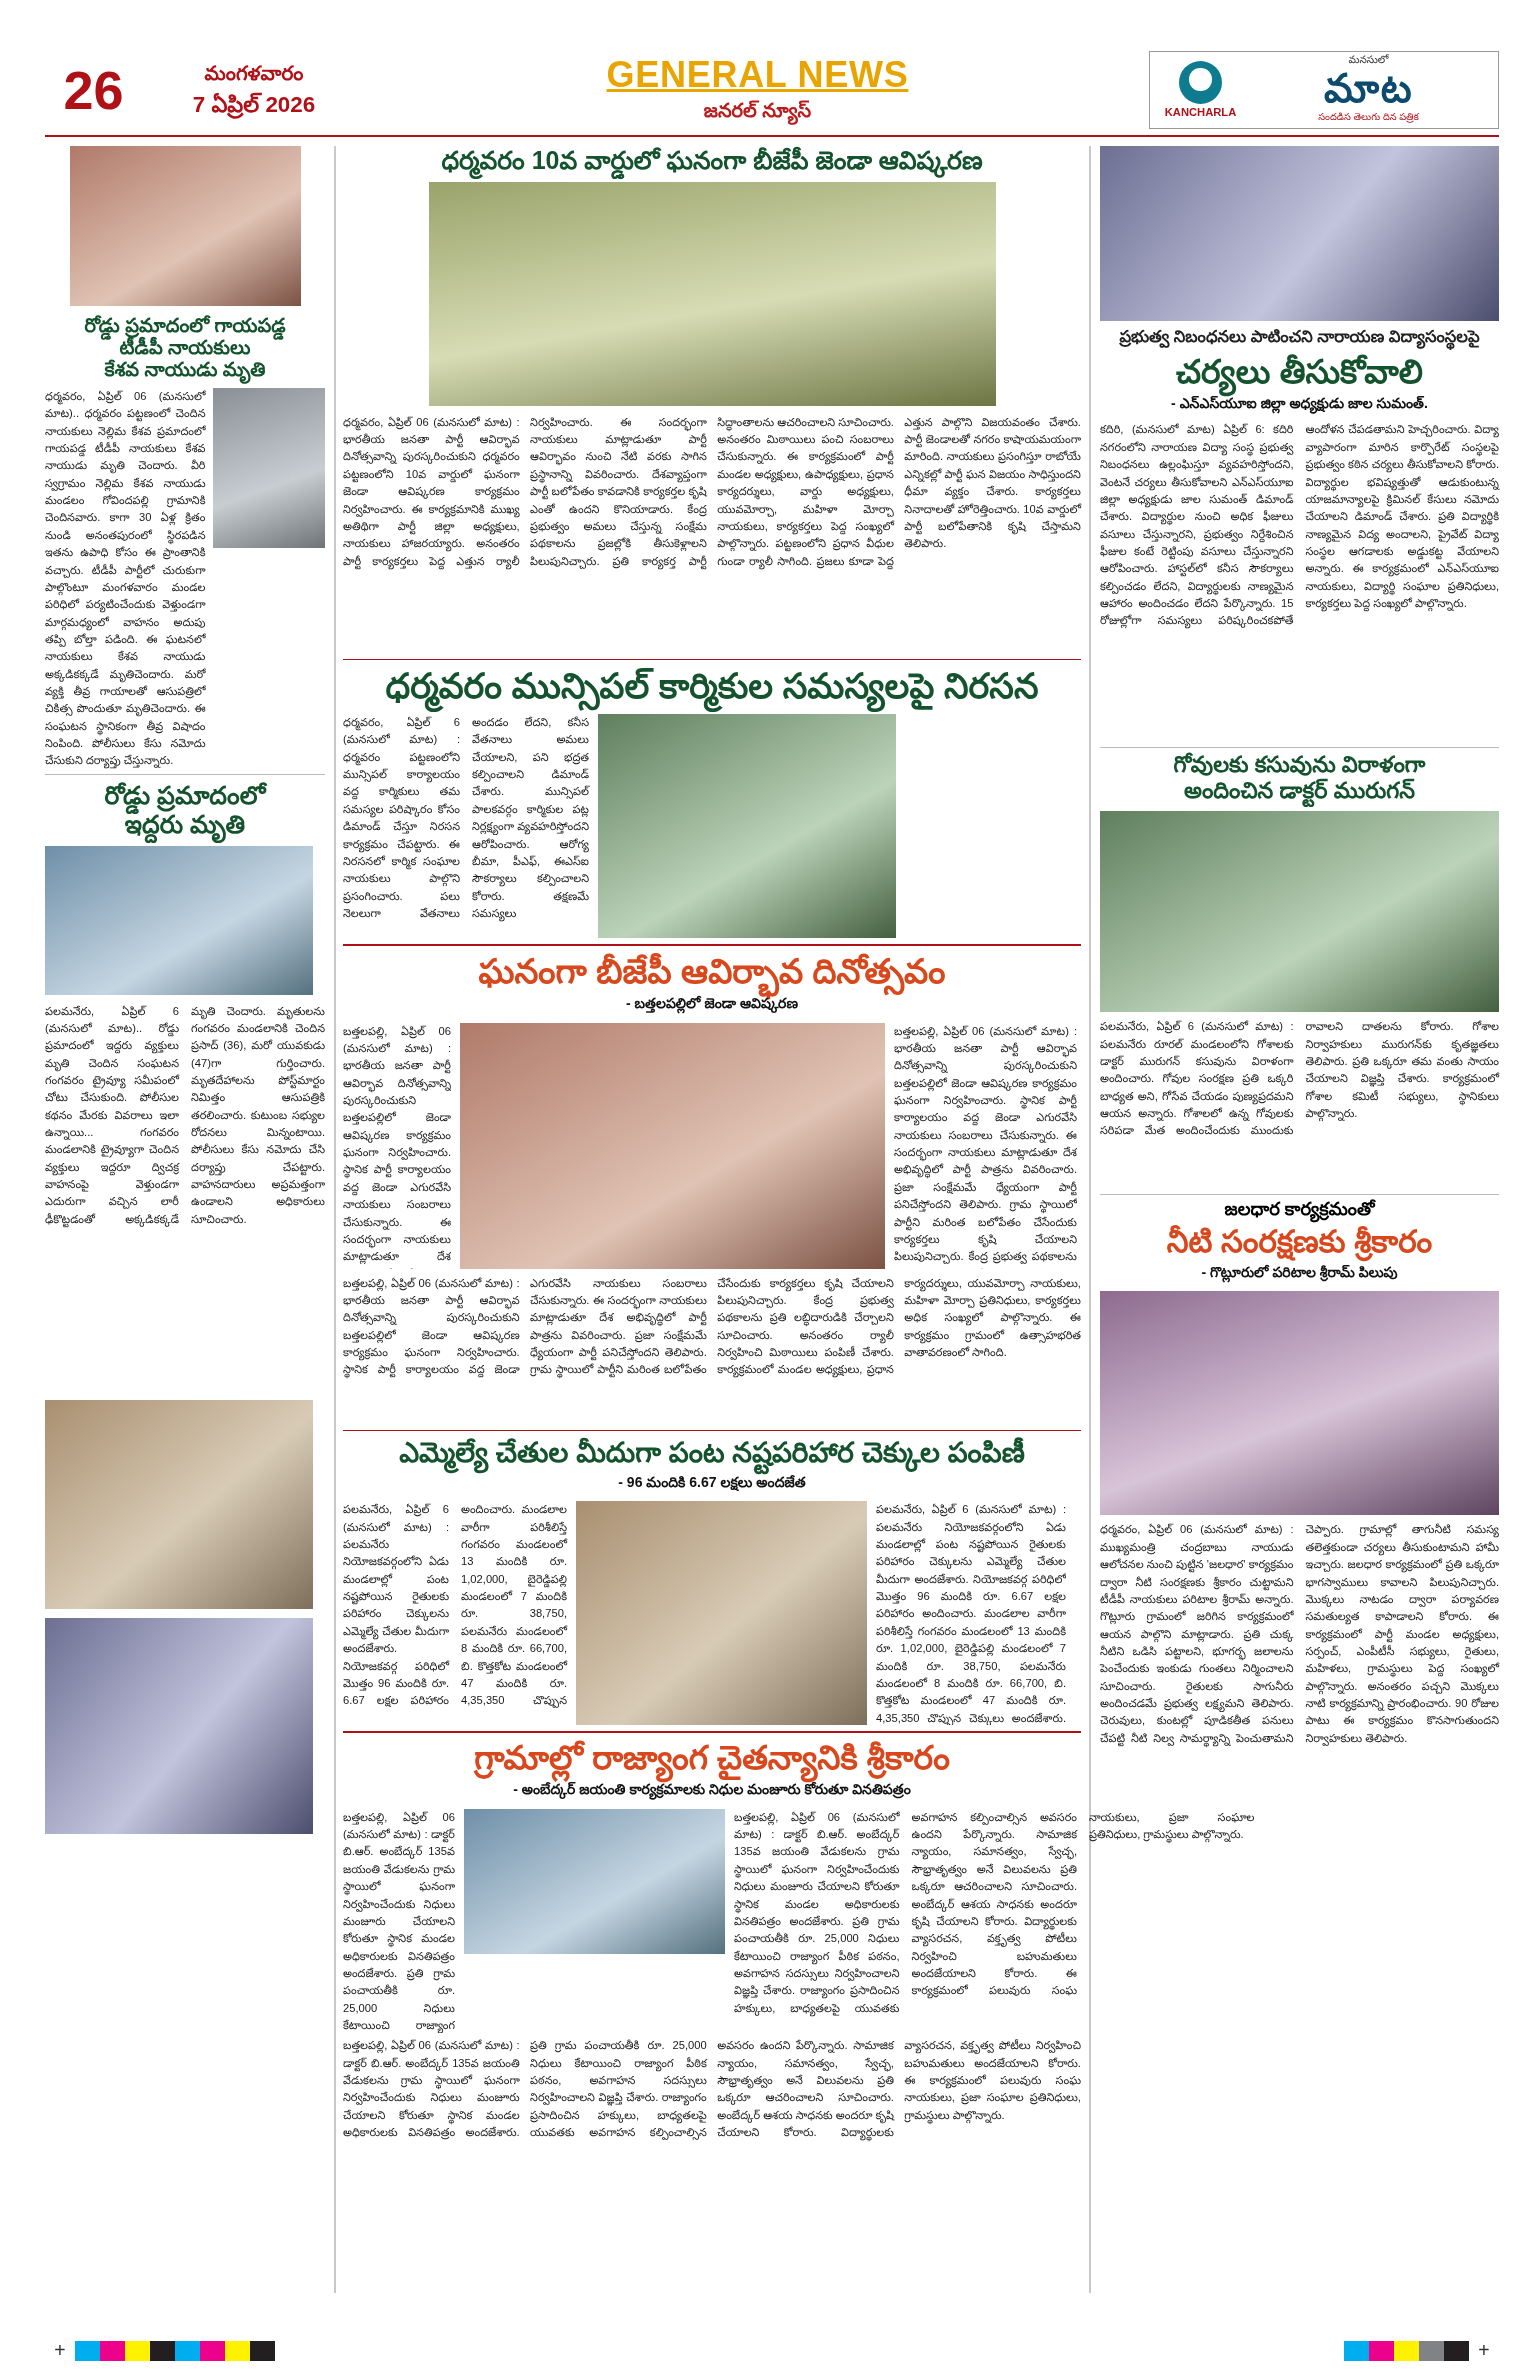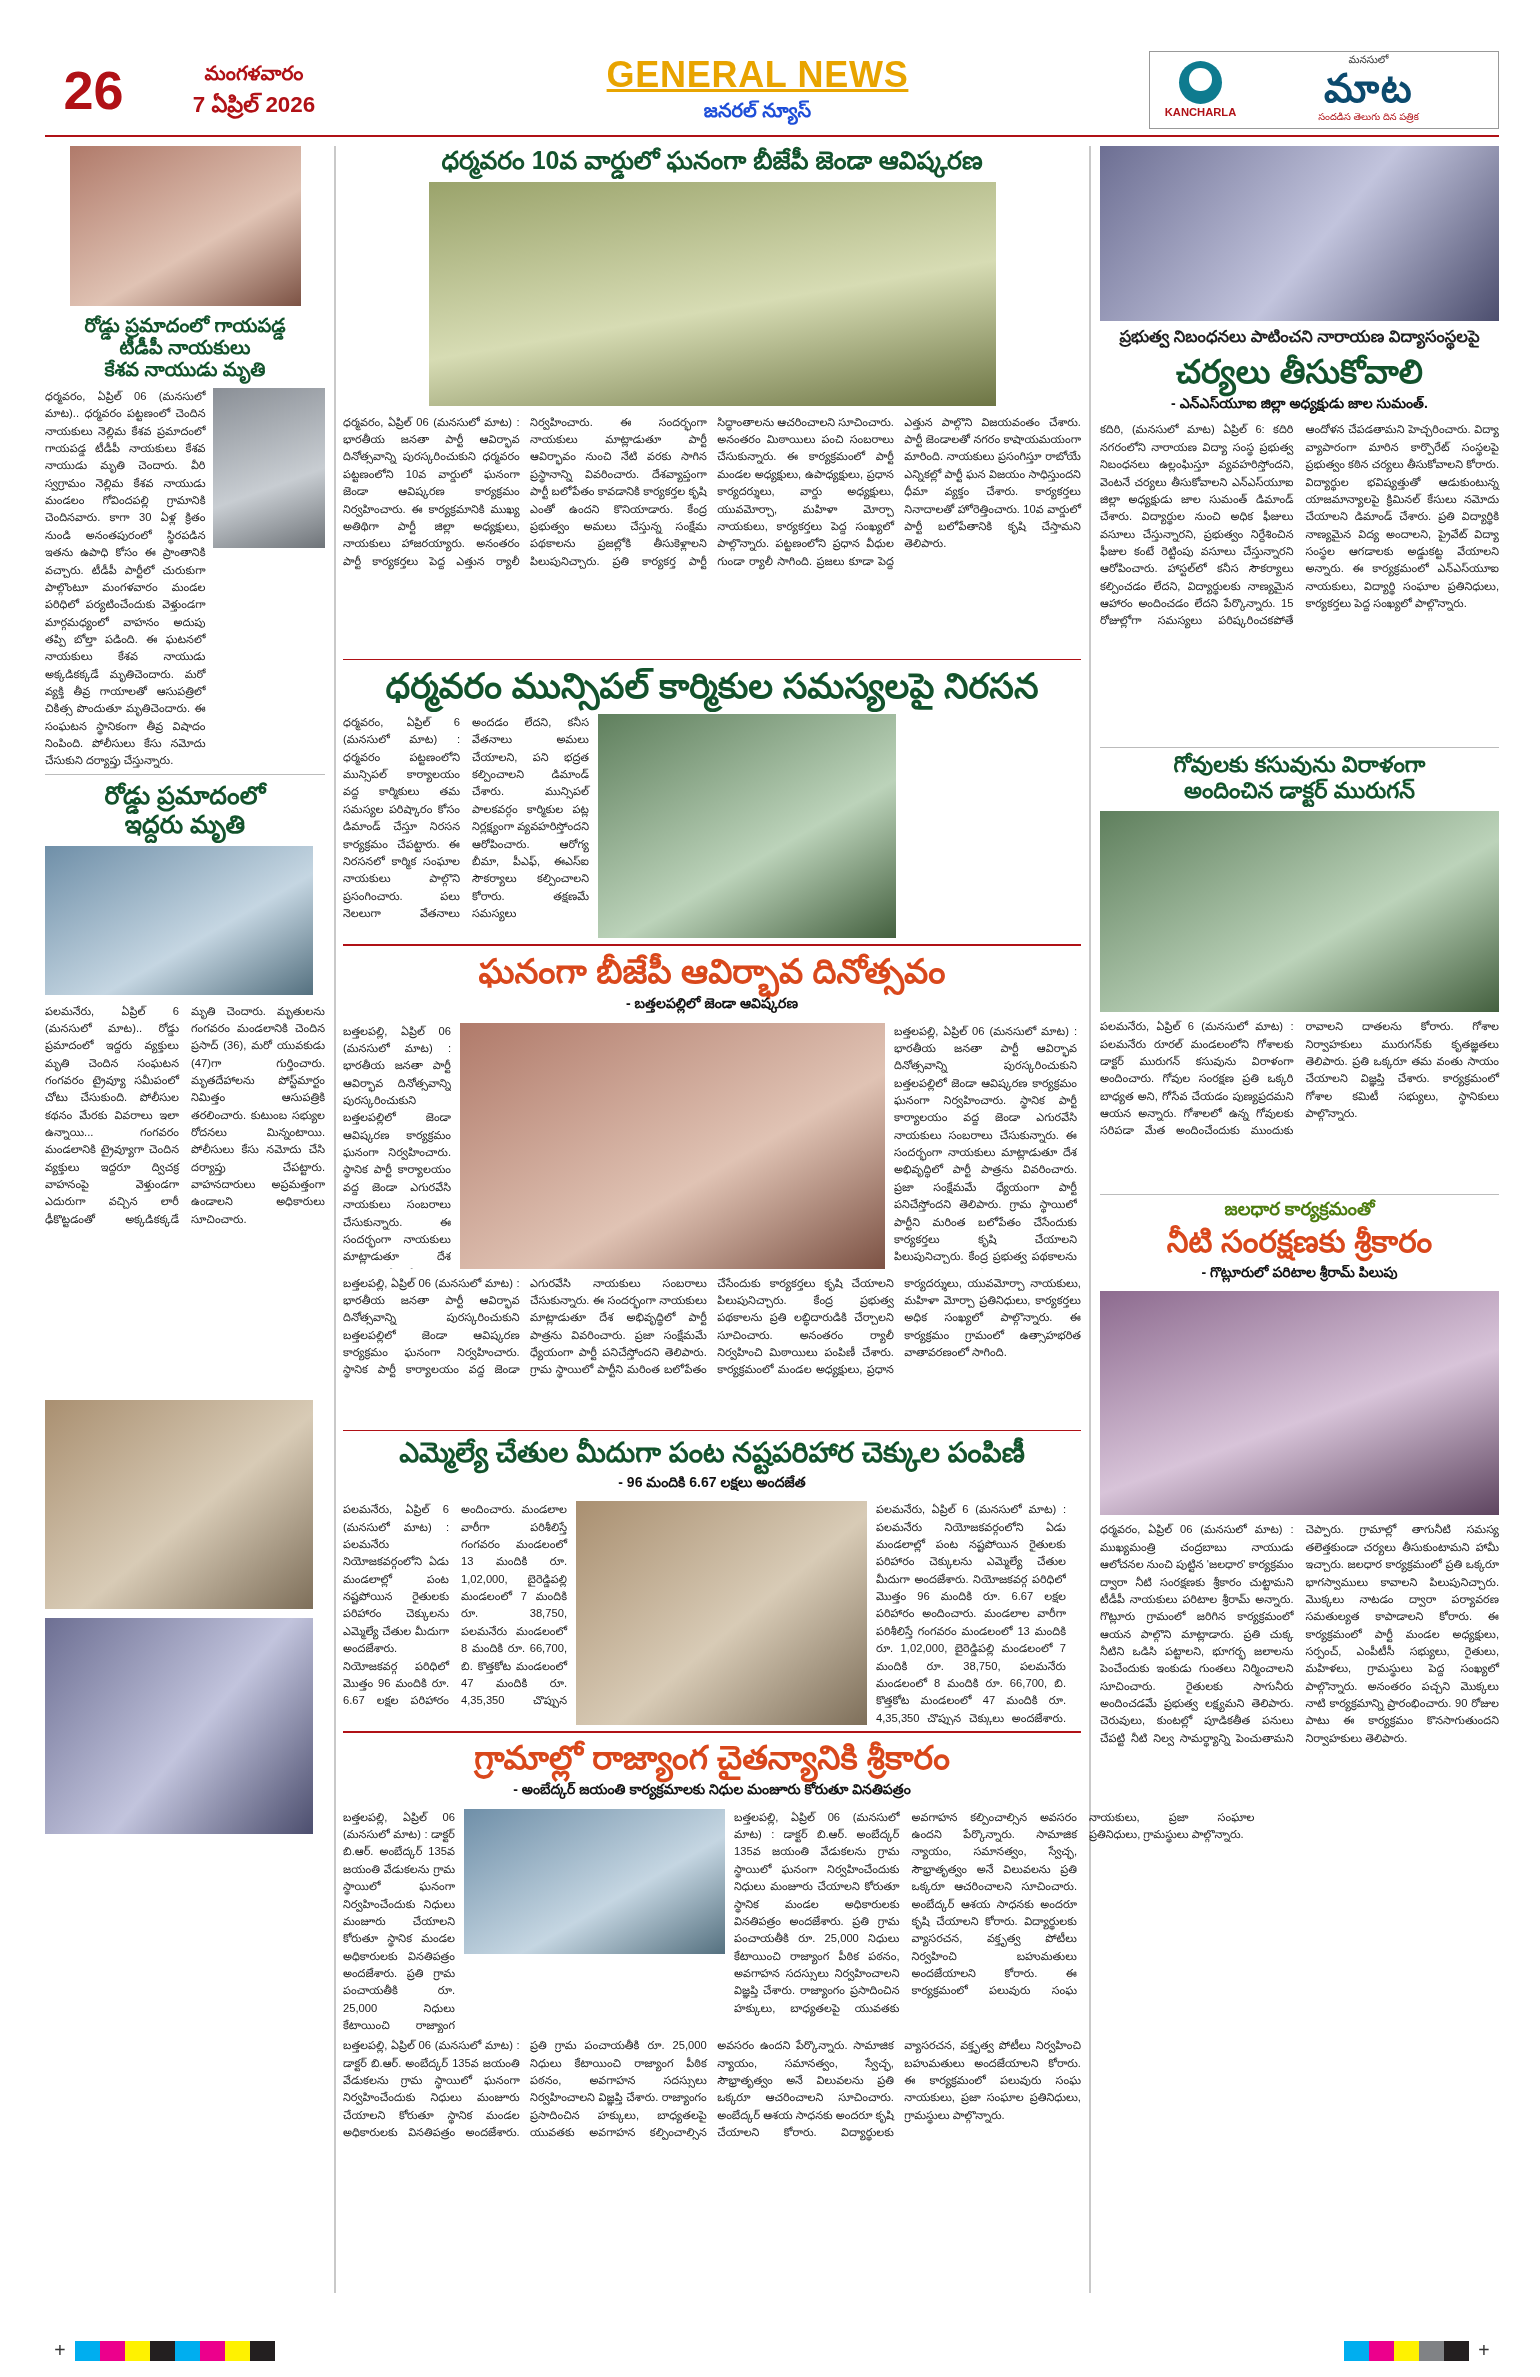--- a/index.html
+++ b/index.html
@@ -36,21 +36,21 @@
     font-size: 20px; line-height: 1.5; font-weight: bold;
   }
   .date-block .d2 { font-size: 22.4px; }
   .section-title {
     flex: 1; text-align: center;
   }
   .section-title .en {
     font-size: 36px; color: #e8a400; font-weight: bold; letter-spacing: 0.7px; text-decoration: underline;
   }
   .section-title .te {
-    font-size: 19.4px; color: #1d4ed8; font-weight: bold; margin-top: 3px;
+    font-size: 19.4px; color: #b91c1c; font-weight: bold; margin-top: 3px;
   }
   .logo-box {
     width: 350px; height: 78px; border: 1.5px solid #999;
     display: flex; align-items: center; padding: 3px 6px; background: #fff;
   }
   .logo-left {
     width: 89px; text-align: center;
   }
   .logo-left .circ {
     width: 43px; height: 43px; border-radius: 50%;
@@ -250,21 +250,21 @@
 
       <div class="hr-thin"></div>
 
       <div class="headline-red" style="font-size:22.4px;margin-top:4.5px;">గోవులకు కసువును విరాళంగా</div>
       <div class="headline-red" style="font-size:22.4px;">అందించిన డాక్టర్ మురుగన్</div>
       <div class="photo pt8" style="width:399px;height:201px;margin-top:7.5px;"></div>
       <div class="body-te cols2" style="margin-top:6px;height:171px;">పలమనేరు, ఏప్రిల్ 6 (మనసులో మాట) : పలమనేరు రూరల్ మండలంలోని గోశాలకు డాక్టర్ మురుగన్ కసువును విరాళంగా అందించారు. గోవుల సంరక్షణ ప్రతి ఒక్కరి బాధ్యత అని, గోసేవ చేయడం పుణ్యప్రదమని ఆయన అన్నారు. గోశాలలో ఉన్న గోవులకు సరిపడా మేత అందించేందుకు ముందుకు రావాలని దాతలను కోరారు. గోశాల నిర్వాహకులు మురుగన్‌కు కృతజ్ఞతలు తెలిపారు. ప్రతి ఒక్కరూ తమ వంతు సాయం చేయాలని విజ్ఞప్తి చేశారు. కార్యక్రమంలో గోశాల కమిటీ సభ్యులు, స్థానికులు పాల్గొన్నారు.</div>
 
       <div class="hr-thin"></div>
 
-      <div class="subhead" style="font-size:18px;color:#4d7c0f;margin-top:3px;">జలధార కార్యక్రమంతో</div>
+      <div class="subhead" style="font-size:18px;color:#000000;margin-top:3px;">జలధార కార్యక్రమంతో</div>
       <div class="headline-orange" style="font-size:31px;">నీటి సంరక్షణకు శ్రీకారం</div>
       <div class="subhead">- గొట్లూరులో పరిటాల శ్రీరామ్ పిలుపు</div>
       <div class="photo pt7" style="width:399px;height:224px;margin-top:7.5px;"></div>
       <div class="body-te cols2" style="margin-top:6px;height:477px;">ధర్మవరం, ఏప్రిల్ 06 (మనసులో మాట) : ముఖ్యమంత్రి చంద్రబాబు నాయుడు ఆలోచనల నుంచి పుట్టిన 'జలధార' కార్యక్రమం ద్వారా నీటి సంరక్షణకు శ్రీకారం చుట్టామని టీడీపీ నాయకులు పరిటాల శ్రీరామ్ అన్నారు. గొట్లూరు గ్రామంలో జరిగిన కార్యక్రమంలో ఆయన పాల్గొని మాట్లాడారు. ప్రతి చుక్క నీటిని ఒడిసి పట్టాలని, భూగర్భ జలాలను పెంచేందుకు ఇంకుడు గుంతలు నిర్మించాలని సూచించారు. రైతులకు సాగునీరు అందించడమే ప్రభుత్వ లక్ష్యమని తెలిపారు. చెరువులు, కుంటల్లో పూడికతీత పనులు చేపట్టి నీటి నిల్వ సామర్థ్యాన్ని పెంచుతామని చెప్పారు. గ్రామాల్లో తాగునీటి సమస్య తలెత్తకుండా చర్యలు తీసుకుంటామని హామీ ఇచ్చారు. జలధార కార్యక్రమంలో ప్రతి ఒక్కరూ భాగస్వాములు కావాలని పిలుపునిచ్చారు. మొక్కలు నాటడం ద్వారా పర్యావరణ సమతుల్యత కాపాడాలని కోరారు. ఈ కార్యక్రమంలో పార్టీ మండల అధ్యక్షులు, సర్పంచ్, ఎంపీటీసీ సభ్యులు, రైతులు, మహిళలు, గ్రామస్థులు పెద్ద సంఖ్యలో పాల్గొన్నారు. అనంతరం పచ్చని మొక్కలు నాటి కార్యక్రమాన్ని ప్రారంభించారు. 90 రోజుల పాటు ఈ కార్యక్రమం కొనసాగుతుందని నిర్వాహకులు తెలిపారు.</div>
 
     </div>
 
   </div>
 
   <div class="cmyk">

